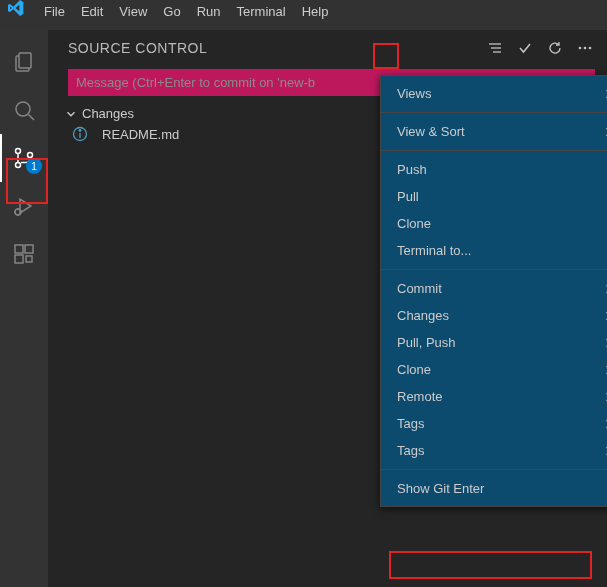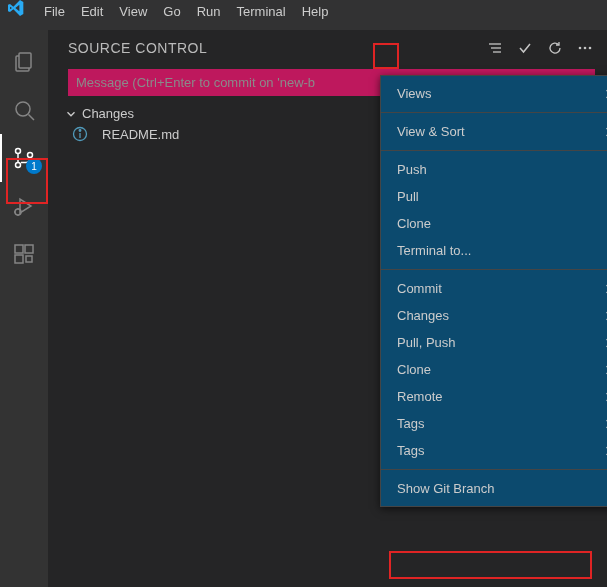--- a/index.html
+++ b/index.html
@@ -280,19 +280,19 @@
   <div class="ctx-item">
       <span>Tags</span>
       <span class="chev">
         <svg width="12" height="12" viewBox="0 0 16 16" fill="none" stroke="currentColor" stroke-width="1.6">
           <polyline points="6,3 11,8 6,13"></polyline>
         </svg>
       </span>
     </div>
   <div class="ctx-sep"></div>
   <div class="ctx-item">
-      <span>Show Git Branch</span>
+      <span>Show Git Enter</span>
     </div>
 </div>
 
 <div class="annot a1"></div>
 <div class="annot a2"></div>
 <div class="annot a3"></div>
 
 </body></html>

